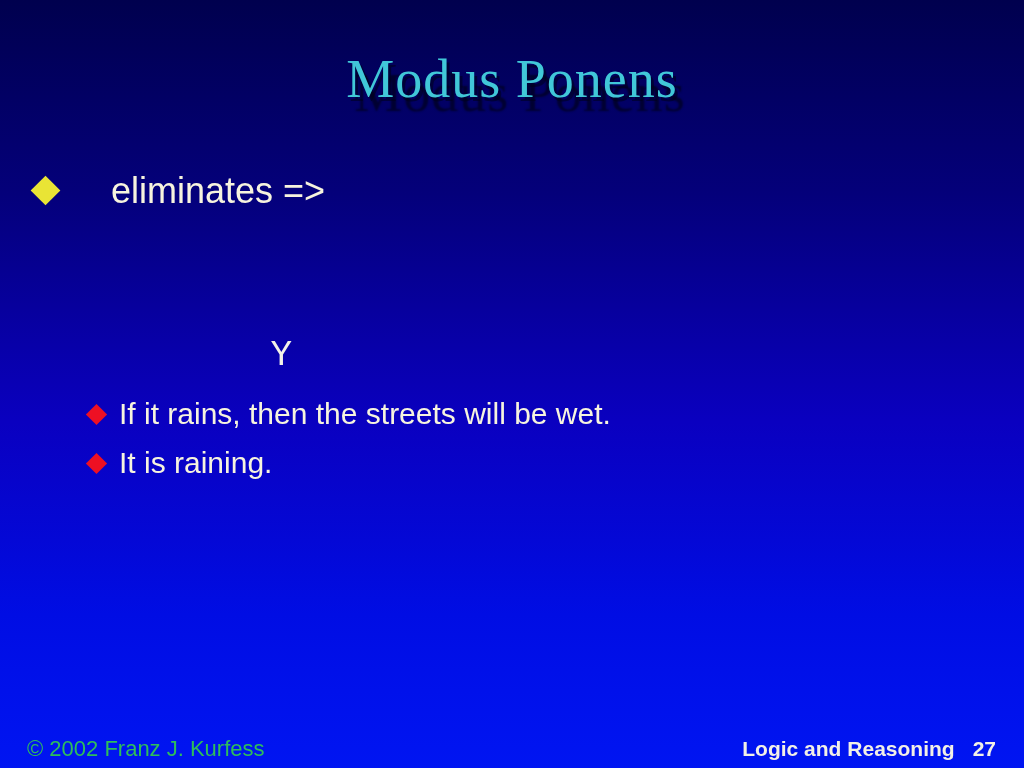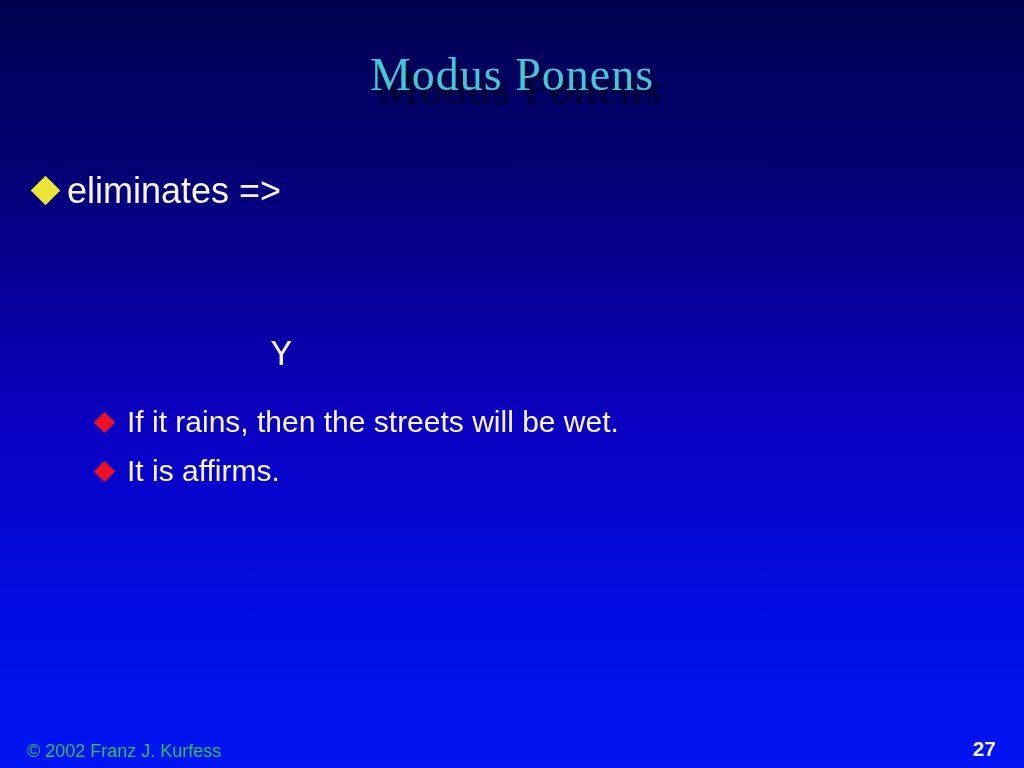--- a/index.html
+++ b/index.html
@@ -16,32 +16,33 @@
       #000de4 80%,
       #0015f2 100%);
   }
   .title {
     position: absolute;
     top: 48px;
     left: 0;
     right: 0;
     text-align: center;
     font-family: "Liberation Serif", serif;
-    font-size: 46px;
+    font-size: 54px;
     font-weight: normal;
     color: #41c7d8;
     text-shadow: 3px 4px 0 rgba(0,0,25,0.55), 8px 14px 2px rgba(0,0,15,0.6);
     letter-spacing: 1px;
   }
   .bullet1-row {
     position: absolute;
     top: 170px;
     left: 33px;
     display: flex;
     align-items: flex-start;
+    gap: 44px;
   }
   .diamond {
     transform: rotate(45deg);
     flex: none;
   }
   .diamond.l1 {
     width: 21px;
     height: 21px;
     background: #e9e435;
     margin: 10px 11px 0 2px;
@@ -61,54 +62,54 @@
     color: #f3f1e8;
     white-space: pre;
   }
   .formula .comma { font-weight: bold; }
   .sub-bullets {
     position: absolute;
     top: 393px;
     left: 86px;
     width: 888px;
     list-style: none;
-    margin: 8px;
+    margin: 0;
     padding: 0;
   }
   .sub-bullet {
     display: flex;
     align-items: flex-start;
     margin-bottom: 7px;
     font-size: 30px;
     line-height: 42px;
     color: #f7f4de;
   }
   .diamond.l2 {
     width: 15px;
     height: 15px;
     background: #ee1023;
     margin: 14px 15px 0 3px;
   }
   .footer-copyright {
     position: absolute;
     left: 27px;
     bottom: 6px;
-    font-size: 18px;
+    font-size: 22px;
     color: #2ebe5a;
   }
   .footer-right {
     position: absolute;
     right: 28px;
     bottom: 7px;
     font-size: 21px;
     font-weight: bold;
     color: #f2f0e6;
     display: flex;
   }
-  .footer-right .pagenum { margin-left: 34px; }
+  .footer-right .pagenum { margin-left: 18px; }
 </style>
 </head>
 <body>
 
 <div class="slide">
 
   <div class="title">Modus Ponens</div>
 
   <div class="bullet1-row">
     <span class="diamond l1"></span>
@@ -119,23 +120,24 @@
     <div>         Y</div>
   </div>
 
   <ul class="sub-bullets">
     <li class="sub-bullet">
       <span class="diamond l2"></span>
       <span>If it rains, then the streets will be wet.</span>
     </li>
     <li class="sub-bullet">
       <span class="diamond l2"></span>
-      <span>It is affirms.</span>
+      <span>It is raining.</span>
     </li>
   </ul>
 
   <div class="footer-copyright">© 2002 Franz J. Kurfess</div>
 
   <div class="footer-right">
+    <span>Logic and Reasoning</span>
     <span class="pagenum">27</span>
   </div>
 
 </div>
 
 </body></html>

